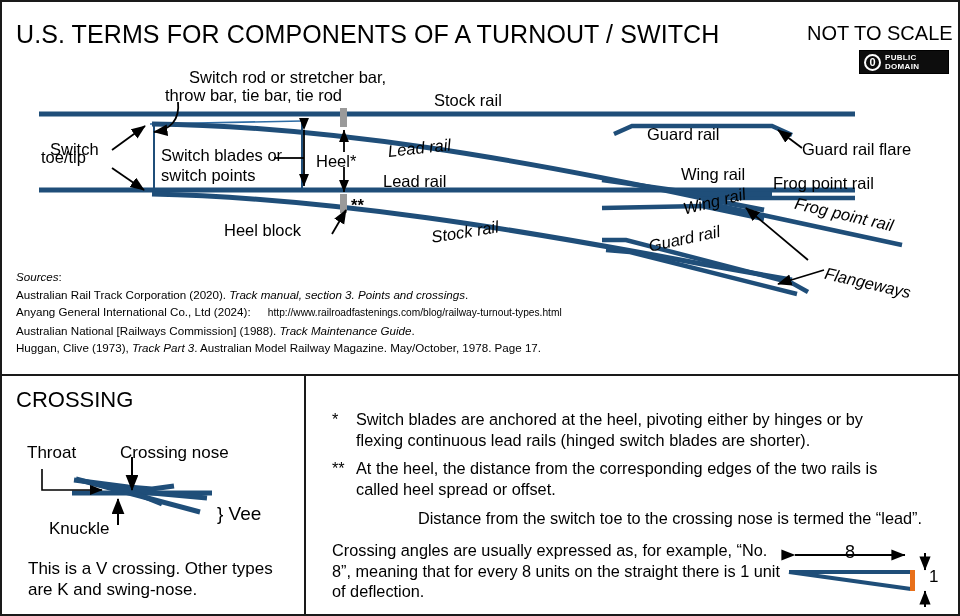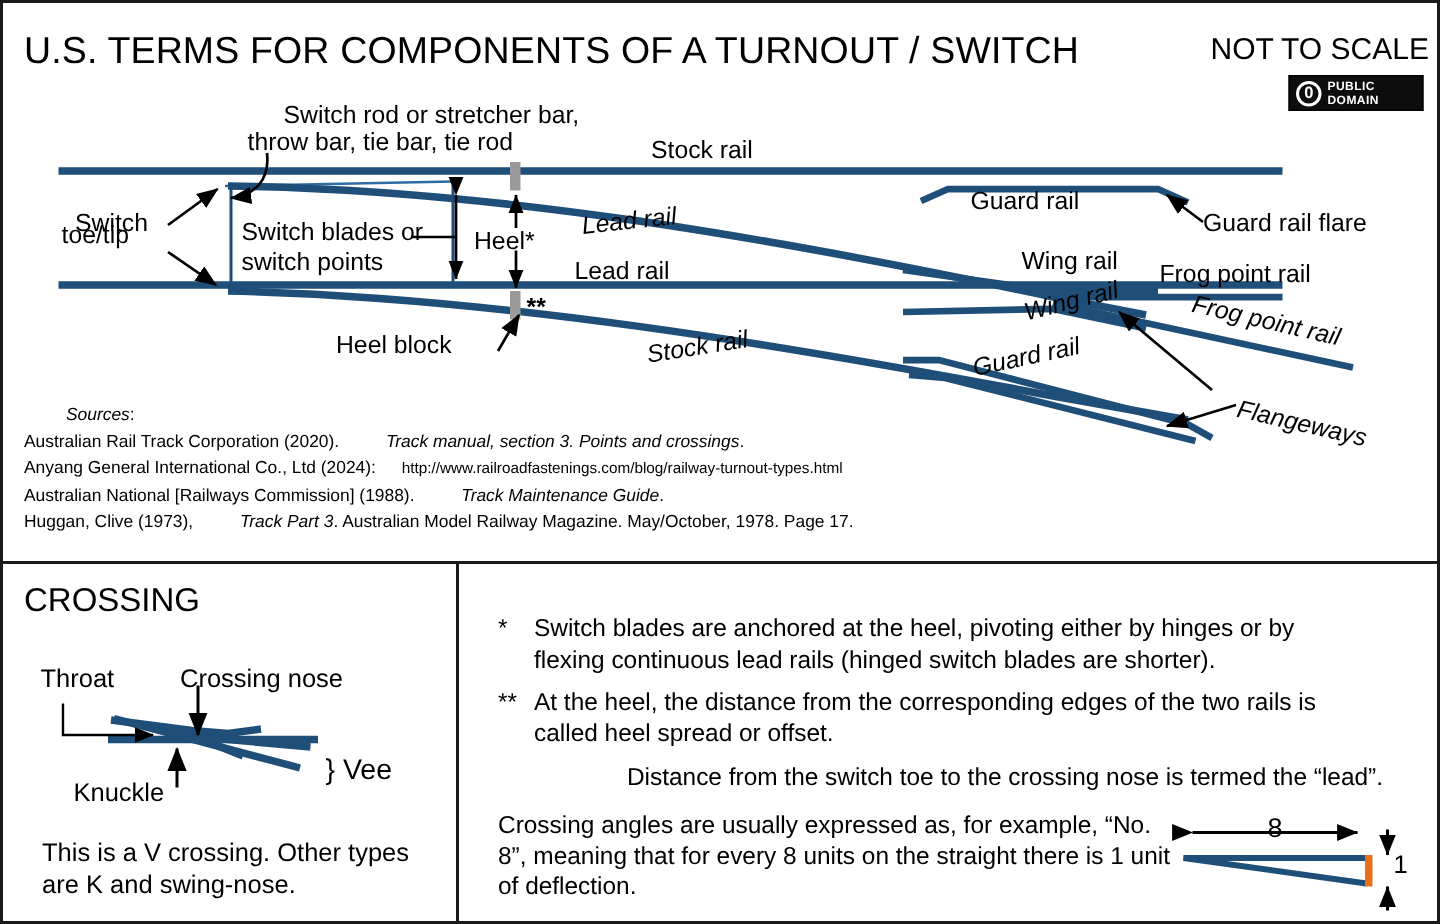--- a/index.html
+++ b/index.html
@@ -25,21 +25,21 @@
       letter-spacing:.3px;}
 
   
   #diagram{left:0;top:0;width:960px;height:376px;}
 
   
   .dlab{font-size:16.5px;}
 
   
   #sources{left:14px;top:266px;font-size:11.6px;color:#000;line-height:17.6px;}
-  #sources .it{font-style:italic;margin-left:28px;}
+  #sources .it{font-style:italic;}
   #sources .url{font-size:10.2px;padding-left:14px;}
   #sources div{white-space:nowrap;}
 
   
   #hdiv{left:0;top:372px;width:956px;height:2px;background:#1a1a1a;}
   #vdiv{left:302px;top:372px;width:2px;height:242px;background:#1a1a1a;}
 
   
   #crossing-title{left:14px;top:386px;font-size:22px;}
   #crossing-svg{left:0px;top:425px;width:302px;height:115px;}

